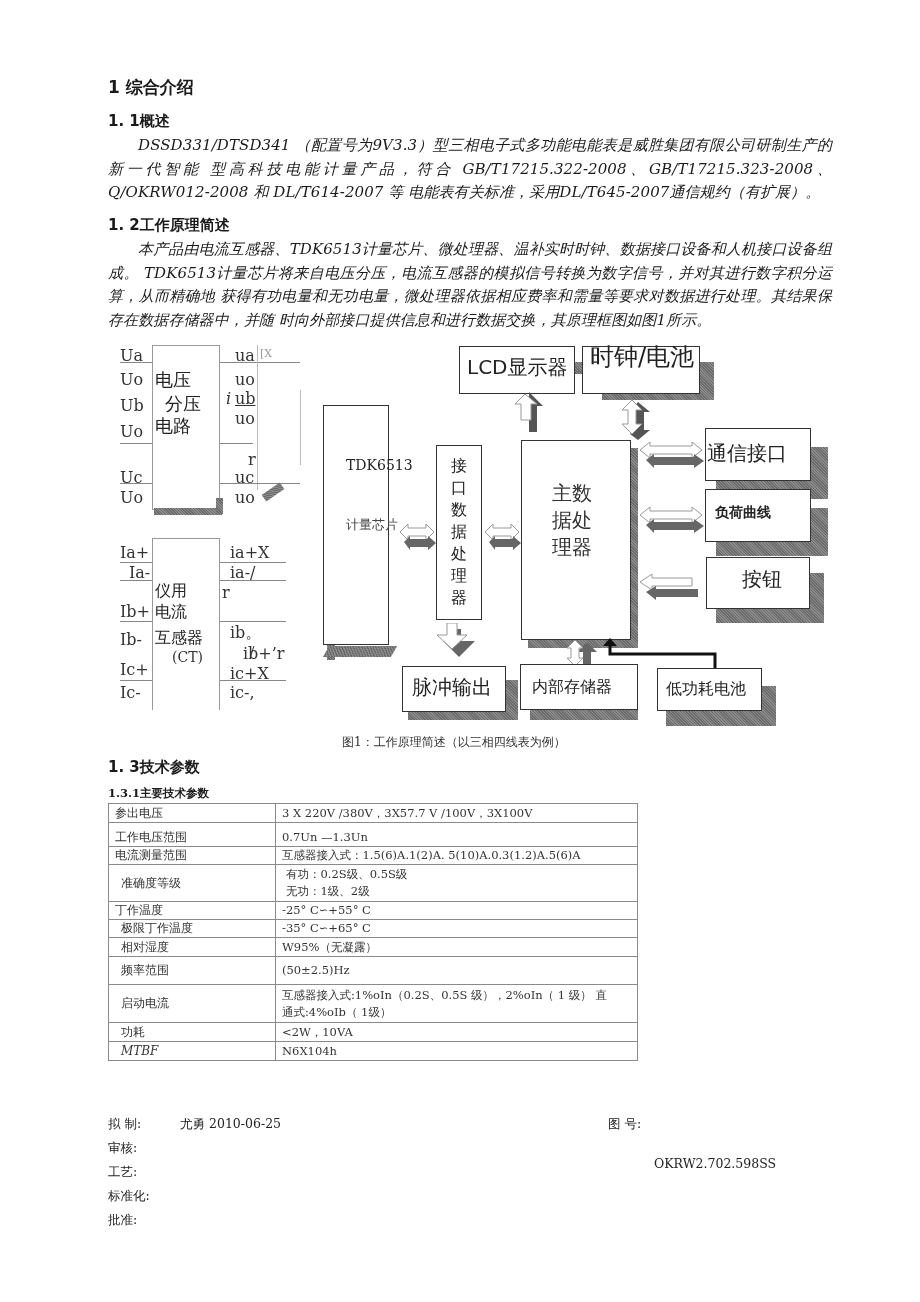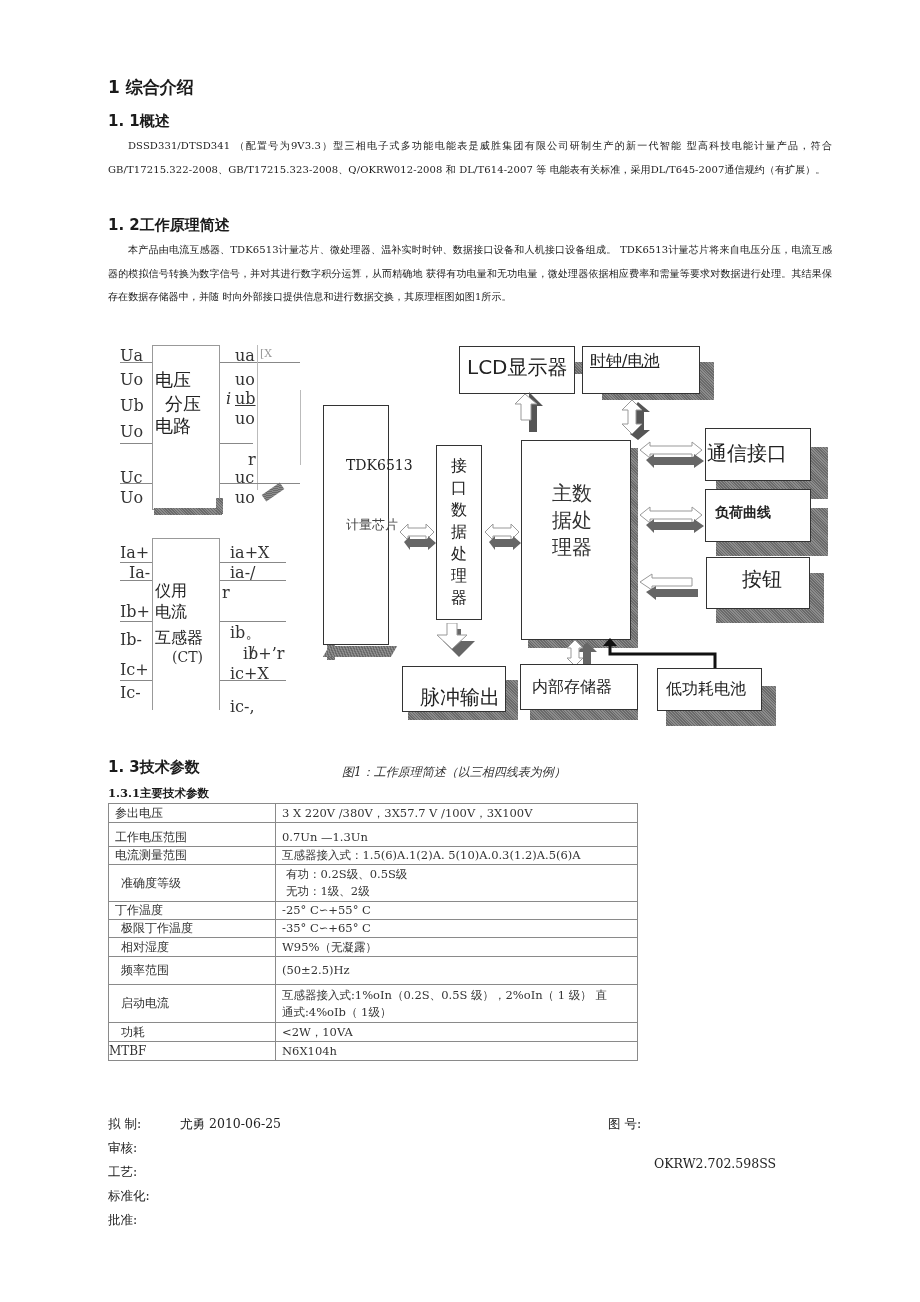--- a/index.html
+++ b/index.html
@@ -1,21 +1,21 @@
 <!DOCTYPE html>
 <html><head>
 <meta charset="utf-8">
 <style>
   html, body { margin:0; padding:0; background:#ffffff; }
   body { width:920px; height:1302px; position:relative; overflow:hidden;
          font-family:"DejaVu Serif","Liberation Serif",serif; color:#1a1a1a; }
   .abs { position:absolute; }
   .h1 { font-family:"DejaVu Sans","Liberation Sans",sans-serif; font-weight:bold; font-size:17px; }
   .h2 { font-family:"DejaVu Sans","Liberation Sans",sans-serif; font-weight:bold; font-size:15px; }
-  .para { font-size:10px; line-height:23.6px; text-align:justify; letter-spacing:0.1px; }
+  .para { font-size:15px; line-height:23.6px; text-align:justify; letter-spacing:0.1px;font-style:italic; }
   .para p { margin:0; text-indent:2em; }
   .caption { font-size:12px; color:#333; }
   .small-h { font-size:11.5px; font-weight:bold; }
 
   
   .diag { position:absolute; left:110px; top:340px; width:730px; height:390px; }
   .lbl { position:absolute; font-family:"DejaVu Serif","Liberation Serif",serif; font-size:16px; color:#333; line-height:1; }
   .cn { position:absolute; font-family:"DejaVu Sans","Liberation Sans",sans-serif; color:#222; line-height:1.15; }
   .hline { position:absolute; height:1px; background:#888; }
   .vline { position:absolute; width:1px; background:#888; }
@@ -105,21 +105,21 @@
   <div class="hline" style="left:110px;top:222px;width:66px;"></div>
   <div class="lbl" style="left:120px;top:225px;">ia-/</div>
   <div class="hline" style="left:110px;top:240px;width:66px;"></div>
   <div class="lbl" style="left:112px;top:245px;">r</div>
   <div class="lbl" style="left:133px;top:264px;margin-top:42px;">ib+’r</div>
   <div class="hline" style="left:110px;top:281px;width:66px;"></div>
   <div class="lbl" style="left:120px;top:285px;">ib。</div>
   <div class="lbl" style="left:140px;top:305px;font-size:13px;">/</div>
   <div class="lbl" style="left:120px;top:326px;">ic+X</div>
   <div class="hline" style="left:110px;top:340px;width:66px;"></div>
-  <div class="lbl" style="left:120px;top:345px;margin-top:14px;">ic-,</div>
+  <div class="lbl" style="left:120px;top:345px;">ic-,</div>
 
   <div class="shadow" style="left:217px;top:70px;width:8px;height:250px;"></div>
   <div class="shadow" style="left:216px;top:306px;width:68px;height:11px;transform:skewX(-30deg);"></div>
   <div class="box" style="left:213px;top:65px;width:66px;height:240px;border-width:1px;"></div>
   <div class="lbl" style="left:236px;top:118px;font-size:14px;color:#222;">TDK6513</div>
   <div class="cn" style="left:236px;top:178px;font-size:13px;color:#444;">计量芯片</div>
 
   <svg class="arrow-w" style="left:288px;top:182px;" width="40" height="30">
     <path d="M2 10 L10 2 L10 6 L28 6 L28 2 L36 10 L28 18 L28 14 L10 14 L10 18 Z" fill="#fff" stroke="#999" stroke-width="1"></path>
     <path d="M6 20 L12 14 L12 17 L30 17 L30 14 L38 21 L30 28 L30 25 L12 25 L12 28 Z" fill="#666"></path>
@@ -142,21 +142,21 @@
   <div class="shadow" style="left:367px;top:22px;width:112px;height:12px;"></div>
   <div class="box" style="left:349px;top:6px;width:116px;height:48px;border-width:1px;"></div>
   <div class="cn" style="left:357px;top:16px;font-size:20px;">LCD显示器</div>
   <svg class="arrow-w" style="left:405px;top:52px;" width="40" height="48">
     <path d="M14 0 L28 14 L22 14 L22 40 L14 40 Z" fill="#555"></path>
     <path d="M10 2 L22 12 L16 12 L16 28 L6 28 L6 12 L0 12 Z" fill="#fff" stroke="#999" stroke-width="1"></path>
   </svg>
 
   <div class="shadow" style="left:492px;top:22px;width:112px;height:38px;"></div>
   <div class="box" style="left:472px;top:6px;width:118px;height:48px;border-width:1px;"></div>
-  <div class="cn" style="left:480px;top:12px;font-size:16px;text-decoration:underline;">时钟/电池</div>
+  <div class="cn" style="left:480px;top:4px;font-size:24px;">时钟/电池</div>
   <svg class="arrow-w" style="left:512px;top:60px;" width="30" height="42">
     <path d="M16 2 L28 12 L22 12 L22 30 L28 30 L16 40 L8 34 L12 30 L12 12 L8 12 Z" fill="#555"></path>
     <path d="M10 0 L20 10 L14 10 L14 24 L20 24 L10 34 L0 24 L6 24 L6 10 L0 10 Z" fill="#fff" stroke="#999" stroke-width="1"></path>
   </svg>
 
   <svg class="arrow-w" style="left:528px;top:100px;" width="68" height="30">
     <path d="M2 10 L12 2 L12 6 L54 6 L54 2 L64 10 L54 18 L54 14 L12 14 L12 18 Z" fill="#fff" stroke="#999" stroke-width="1"></path>
     <path d="M8 20 L16 14 L16 17 L56 17 L56 14 L66 21 L56 28 L56 25 L16 25 L16 28 Z" fill="#666"></path>
   </svg>
   <div class="shadow" style="left:606px;top:107px;width:112px;height:52px;"></div>
@@ -178,40 +178,40 @@
   <div class="shadow" style="left:606px;top:233px;width:108px;height:50px;"></div>
   <div class="box" style="left:596px;top:217px;width:104px;height:52px;border-width:1px;"></div>
   <div class="cn" style="left:632px;top:228px;font-size:20px;">按钮</div>
 
   <svg class="arrow-w" style="left:325px;top:283px;" width="48" height="40">
     <path d="M18 6 L26 6 L26 18 L40 18 L24 34 L8 18 L18 18 Z" fill="#666"></path>
     <path d="M12 0 L22 0 L22 12 L32 12 L17 26 L2 12 L12 12 Z" fill="#fff" stroke="#999" stroke-width="1"></path>
   </svg>
   <div class="shadow" style="left:298px;top:340px;width:110px;height:40px;"></div>
   <div class="box" style="left:292px;top:326px;width:104px;height:46px;border-width:1px;"></div>
-  <div class="cn" style="left:302px;top:346px;font-size:20px;margin-left:8px;">脉冲输出</div>
+  <div class="cn" style="left:302px;top:336px;font-size:20px;">脉冲输出</div>
 
   <svg class="arrow-w" style="left:455px;top:300px;" width="40" height="30">
     <path d="M22 2 L32 12 L26 12 L26 28 L18 28 L18 12 L12 12 Z" fill="#666"></path>
     <path d="M10 0 L18 8 L14 8 L14 18 L18 18 L10 26 L2 18 L6 18 L6 8 L2 8 Z" fill="#fff" stroke="#999" stroke-width="1"></path>
   </svg>
   <div class="shadow" style="left:420px;top:338px;width:108px;height:42px;"></div>
   <div class="box" style="left:410px;top:324px;width:118px;height:46px;border-width:1px;"></div>
   <div class="cn" style="left:422px;top:338px;font-size:16px;">内部存储器</div>
 
   <svg class="arrow-w" style="left:490px;top:298px;" width="120" height="36">
     <path d="M115 34 L115 16 L10 16 L10 6" fill="none" stroke="#111" stroke-width="3"></path>
     <path d="M3 8 L10 0 L17 8 Z" fill="#111"></path>
   </svg>
   <div class="shadow" style="left:556px;top:346px;width:110px;height:40px;"></div>
   <div class="box" style="left:547px;top:328px;width:105px;height:43px;border-width:1px;"></div>
   <div class="cn" style="left:556px;top:340px;font-size:16px;">低功耗电池</div>
 </div>
 
-<div class="abs caption" style="left:342px;top:764px;font-style:italic;">图1：工作原理简述（以三相四线表为例）</div>
+<div class="abs caption" style="left:342px;top:734px;">图1：工作原理简述（以三相四线表为例）</div>
 
 <div class="abs h2" style="left:108px;top:758px;">1. 3技术参数</div>
 <div class="abs small-h" style="left:108px;top:786px;">1.3.1主要技术参数</div>
 
 <table class="spec">
   <tbody>
   <tr style="height:19px;">
     <td class="k">参出电压</td>
     <td class="v">3 X  220V /380V，3X57.7 V /100V，3X100V</td>
   </tr>
@@ -251,21 +251,21 @@
     <td class="v">
       <div>互感器接入式:1%oIn（0.2S、0.5S 级），2%oIn（ 1 级） 直</div>
       <div>通式:4%oIb（ 1级）</div>
     </td>
   </tr>
   <tr style="height:19px;">
     <td class="k" style="padding-left:12px;">功耗</td>
     <td class="v">&lt;2W，10VA</td>
   </tr>
   <tr style="height:19px;">
-    <td class="k" style="padding-left:0;">MTBF</td>
+    <td class="k" style="padding-left:12px;font-style:italic;">MTBF</td>
     <td class="v">N6X104h</td>
   </tr>
 </tbody>
   </table>
 
 <div class="abs footer" style="left:108px;top:1116px;">拟  制:</div>
 <div class="abs footer" style="left:180px;top:1116px;">尤勇  2010-06-25</div>
 <div class="abs footer" style="left:608px;top:1116px;text-align:center;">图  号:</div>
 <div class="abs footer" style="left:654px;top:1116px;margin-top:40px;">OKRW2.702.598SS</div>
 <div class="abs footer" style="left:108px;top:1140px;">审核:</div>

